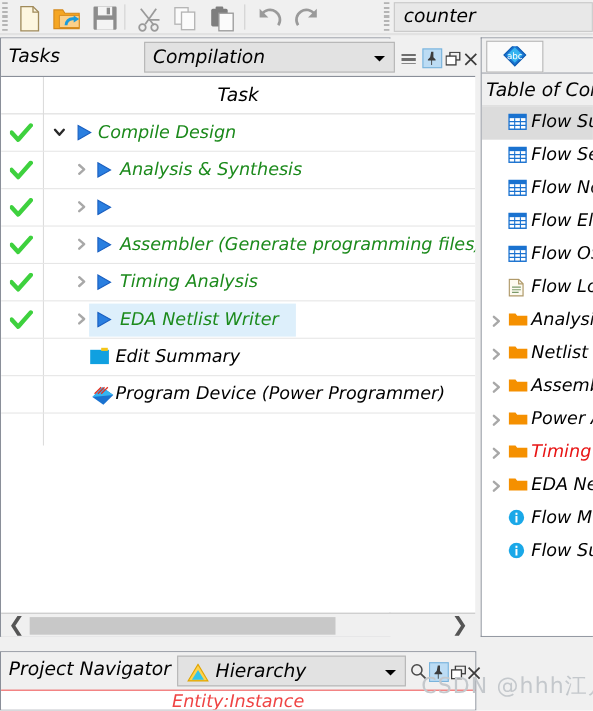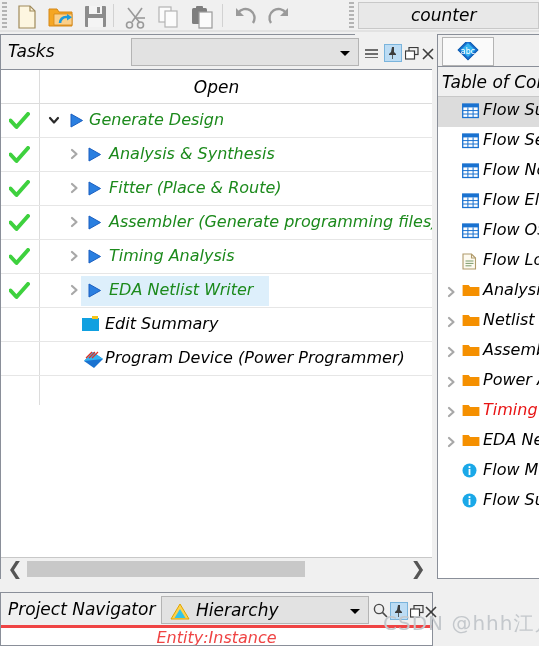--- a/index.html
+++ b/index.html
@@ -13,21 +13,21 @@
   
   #toolbar{position:absolute;left:0;top:0;width:539px;height:31px;background:#f0f0f0;}
   .tb-grip{position:absolute;top:2px;width:5px;height:26px;
     background-image:repeating-linear-gradient(180deg,#b4b4b4 0 2px,transparent 2px 4px);}
   .tb-sep{position:absolute;top:4px;width:1px;height:23px;background:#d2d2d2;}
   .tb-btn{position:absolute;top:2px;width:34px;height:28px;cursor:pointer;}
   .tb-btn svg{display:block;margin:3px auto 0;}
   #tb-line{position:absolute;left:0;top:30px;width:539px;height:2px;background:#e2e2e2;}
   #counter-field{position:absolute;left:358px;top:2px;width:181px;height:27px;
     background:#e8e8e8;border:1px solid #c8c8c8;box-sizing:border-box;}
-  #counter-field span{display:block;padding:2px 0 0 8px;font-style:italic;font-size:17px;color:#000;margin-left:44px;}
+  #counter-field span{display:block;padding:2px 0 0 8px;font-style:italic;font-size:17px;color:#000;}
 
   
   #tasks-panel{position:absolute;left:0;top:34px;width:355px;height:545px;
     border:1px solid #8a8f99;box-sizing:border-box;background:#fff;}
   #tasks-header{position:absolute;left:0;top:0;width:431px;height:35px;background:#f0f0f0;
     border-bottom:1px solid #8a8f99;box-sizing:border-box;}
   #tasks-title{position:absolute;left:7px;top:6px;font-size:17px;font-style:italic;color:#000;}
   #tasks-combo{position:absolute;left:130px;top:3px;width:228px;height:28px;
     background:#e2e2e2;border:1px solid #b4b4b4;box-sizing:border-box;cursor:pointer;}
   #tasks-combo .lbl{position:absolute;left:7px;top:3px;font-size:17px;font-style:italic;color:#000;}
@@ -59,21 +59,21 @@
   #hscroll{position:absolute;left:0;top:522px;width:431px;height:22px;background:#f0f0f0;
     border-top:1px solid #c8c8c8;box-sizing:border-box;}
   #hs-thumb{position:absolute;left:26px;top:3px;width:278px;height:16px;background:#c8c8c8;}
   .arw{position:absolute;top:2px;width:22px;height:18px;cursor:pointer;color:#555;
     font-size:18px;line-height:18px;text-align:center;}
 
   
   #pn-panel{position:absolute;left:0;top:592px;width:433px;height:54px;
     border:1px solid #8a8f99;box-sizing:border-box;background:#fff;}
   #pn-header{position:absolute;left:0;top:0;width:431px;height:35px;background:#f0f0f0;
-    border-bottom:3px solid #ef4444;box-sizing:border-box;}
+    border-bottom:1px solid #ef4444;box-sizing:border-box;}
   #pn-title{position:absolute;left:7px;top:6px;font-size:17px;font-style:italic;color:#000;}
   #pn-combo{position:absolute;left:160px;top:3px;width:208px;height:28px;
     background:#e2e2e2;border:1px solid #b4b4b4;box-sizing:border-box;cursor:pointer;}
   #pn-combo .lbl{position:absolute;left:34px;top:3px;font-size:17px;font-style:italic;color:#000;}
   #pn-body{position:absolute;left:0;top:35px;width:431px;height:17px;background:#fff;overflow:hidden;}
   #pn-colhdr{position:absolute;left:0;top:0;width:431px;text-align:center;font-size:16px;
     font-style:italic;color:#ef4444;}
 
   
   #toc-panel{position:absolute;left:437px;top:34px;width:110px;height:545px;
@@ -177,20 +177,21 @@
   </div>
   <div id="tb-line"></div>
 </div>
 
 <div id="tasks-panel">
 
   <div id="tasks-header">
     <div id="tasks-title">Tasks</div>
 
     <div id="tasks-combo">
+      <span class="lbl">Compilation</span>
       <span class="caret" style="right:8px;top:12px"></span>
     </div>
 
     <div class="hdr-icon ico-menu" style="left:364px"></div>
     <div class="hdr-icon pin-box" style="left:383px">
       <svg width="14" height="14" viewBox="0 0 14 14" style="margin:1px">
           <path d="M6 1 h2 v5 l2 2 v1 h-3.2 v4 h-0.8 v-4 H3 v-1 l2 -2 z" fill="#3c3c3c"></path>
         </svg>
     </div>
     <div class="hdr-icon" style="left:404px;top:11px">
@@ -203,35 +204,35 @@
       <svg width="12" height="12" viewBox="0 0 12 12">
           <path d="M1 1 L11 11 M11 1 L1 11" stroke="#3c3c3c" stroke-width="1.6"></path>
         </svg>
     </div>
   </div>
 
   <div id="task-table">
     <div id="col-div"></div>
 
     <div class="trow hdr" style="top:0">
-      <div class="task-head">Open</div>
+      <div class="task-head">Task</div>
     </div>
 
     <div id="task-rows">
         <div class="trow" style="top: 34px;">
           <span class="chk"><svg width="21" height="18" viewBox="0 0 21 18">
               <path d="M1.5 8.5 L7.5 15 L19 2" fill="none" stroke="#3ed13e" stroke-width="4" stroke-linecap="round" stroke-linejoin="round"></path>
             </svg></span>
           <span class="twist" style="left:46px"><svg width="14" height="14" viewBox="0 0 14 14">
               <path d="M3 5 L7 9.5 L11 5" fill="none" stroke="#2a2a2a" stroke-width="2.2" stroke-linecap="round" stroke-linejoin="round"></path>
             </svg></span>
           <span class="play" style="left:68px;top:9px"><svg width="15" height="15" viewBox="0 0 15 15">
               <path d="M2 1 L13.5 7.5 L2 14 z" fill="#2a7fe0" stroke="#1a5fc0" stroke-width="1"></path>
             </svg></span>
-          <span class="tlabel green" style="left:88px">Generate Design</span>
+          <span class="tlabel green" style="left:88px">Compile Design</span>
         </div>
         <div class="trow" style="top: 68px;">
           <span class="chk"><svg width="21" height="18" viewBox="0 0 21 18">
               <path d="M1.5 8.5 L7.5 15 L19 2" fill="none" stroke="#3ed13e" stroke-width="4" stroke-linecap="round" stroke-linejoin="round"></path>
             </svg></span>
           <span class="twist" style="left:66px"><svg width="14" height="14" viewBox="0 0 14 14">
               <path d="M5 3 L9.5 7 L5 11" fill="none" stroke="#a8a8a8" stroke-width="2.2" stroke-linecap="round" stroke-linejoin="round"></path>
             </svg></span>
           <span class="play" style="left:86px;top:9px"><svg width="15" height="15" viewBox="0 0 15 15">
               <path d="M2 1 L13.5 7.5 L2 14 z" fill="#2a7fe0" stroke="#1a5fc0" stroke-width="1"></path>
@@ -241,21 +242,20 @@
         <div class="trow" style="top: 102px;">
           <span class="chk"><svg width="21" height="18" viewBox="0 0 21 18">
               <path d="M1.5 8.5 L7.5 15 L19 2" fill="none" stroke="#3ed13e" stroke-width="4" stroke-linecap="round" stroke-linejoin="round"></path>
             </svg></span>
           <span class="twist" style="left:66px"><svg width="14" height="14" viewBox="0 0 14 14">
               <path d="M5 3 L9.5 7 L5 11" fill="none" stroke="#a8a8a8" stroke-width="2.2" stroke-linecap="round" stroke-linejoin="round"></path>
             </svg></span>
           <span class="play" style="left:86px;top:9px"><svg width="15" height="15" viewBox="0 0 15 15">
               <path d="M2 1 L13.5 7.5 L2 14 z" fill="#2a7fe0" stroke="#1a5fc0" stroke-width="1"></path>
             </svg></span>
-          <span class="tlabel green" style="left:108px">Fitter (Place &amp; Route)</span>
         </div>
         <div class="trow" style="top: 136px;">
           <span class="chk"><svg width="21" height="18" viewBox="0 0 21 18">
               <path d="M1.5 8.5 L7.5 15 L19 2" fill="none" stroke="#3ed13e" stroke-width="4" stroke-linecap="round" stroke-linejoin="round"></path>
             </svg></span>
           <span class="twist" style="left:66px"><svg width="14" height="14" viewBox="0 0 14 14">
               <path d="M5 3 L9.5 7 L5 11" fill="none" stroke="#a8a8a8" stroke-width="2.2" stroke-linecap="round" stroke-linejoin="round"></path>
             </svg></span>
           <span class="play" style="left:86px;top:9px"><svg width="15" height="15" viewBox="0 0 15 15">
               <path d="M2 1 L13.5 7.5 L2 14 z" fill="#2a7fe0" stroke="#1a5fc0" stroke-width="1"></path>

